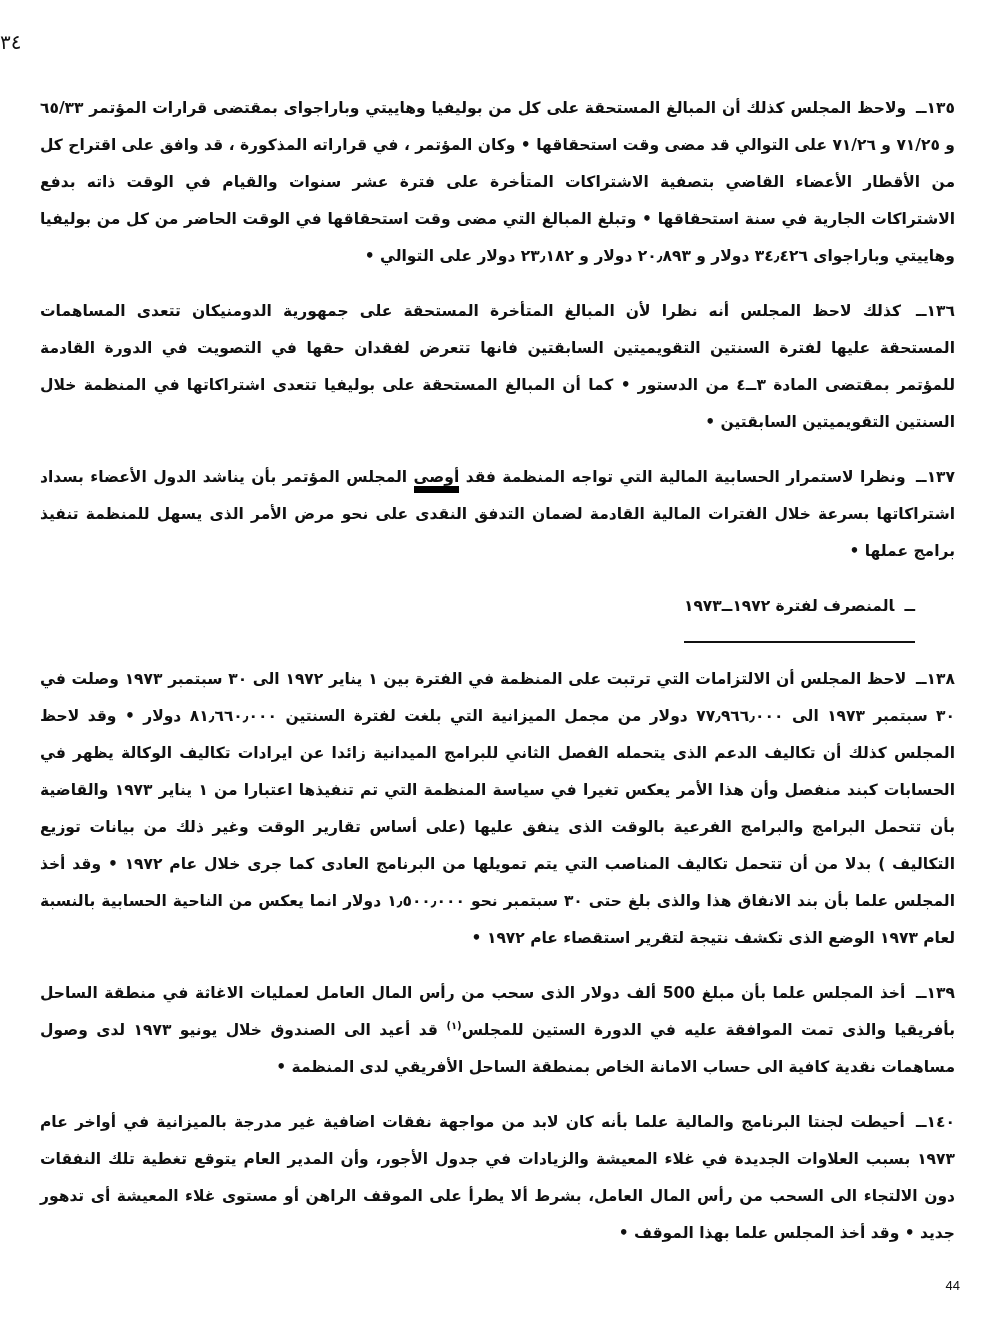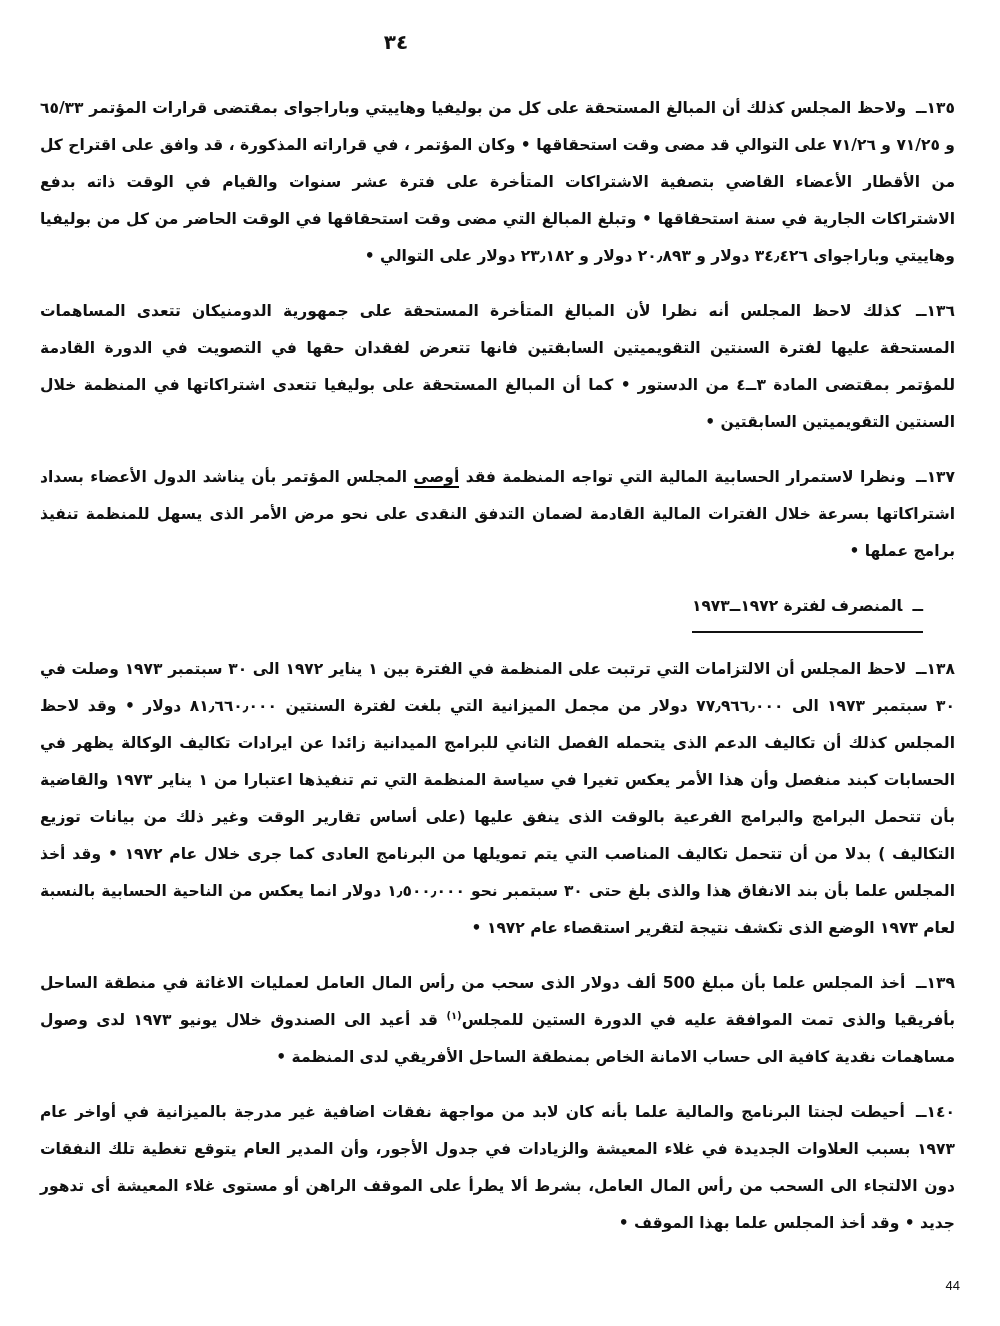--- a/index.html
+++ b/index.html
@@ -2,37 +2,37 @@
 <html><head>
 <meta charset="utf-8">
 <style>
   html, body { margin: 0; padding: 0; background: #ffffff; }
   body {
     width: 1000px; height: 1326px; position: relative; overflow: hidden;
     font-family: "DejaVu Sans", sans-serif; color: #111111;
   }
   .page-num-top {
     position: absolute; left: 0; width: 792px; top: 30px;
-    text-align: center; font-size: 20px; font-weight: bold;
+    text-align: left; font-size: 20px; font-weight: normal;
   }
   .content {
     position: absolute; left: 40px; width: 915px; top: 90px;
     direction: rtl; text-align: justify; text-align-last: right;
     font-size: 15.5px; font-weight: bold; line-height: 37px;
   }
   .para { margin: 0 0 18px 0; }
   .para .num { margin-left: 4px; }
   .heading-wrap { margin: 6px 0 18px 0; }
   .heading {
-    display: inline-block; margin-right: 32px; padding-bottom: 6px;
+    display: inline-block; margin-right: 40px; padding-bottom: 16px;
     border-bottom: 2px solid #111111;
   }
   .heading .dash { margin-left: 10px; }
   .sup { font-size: 10px; vertical-align: super; line-height: 0; }
-  .ul { border-bottom: 2px solid #000000; }
+  .ul { border-bottom: 7px solid #000000; }
   .page-num-bottom {
     position: absolute; right: 40px; top: 1278px;
     font-family: "Liberation Sans", sans-serif; font-size: 13px; font-weight: normal;
   }
 </style>
 </head>
 <body>
 
 <div class="page-num-top">٣٤</div>
 

